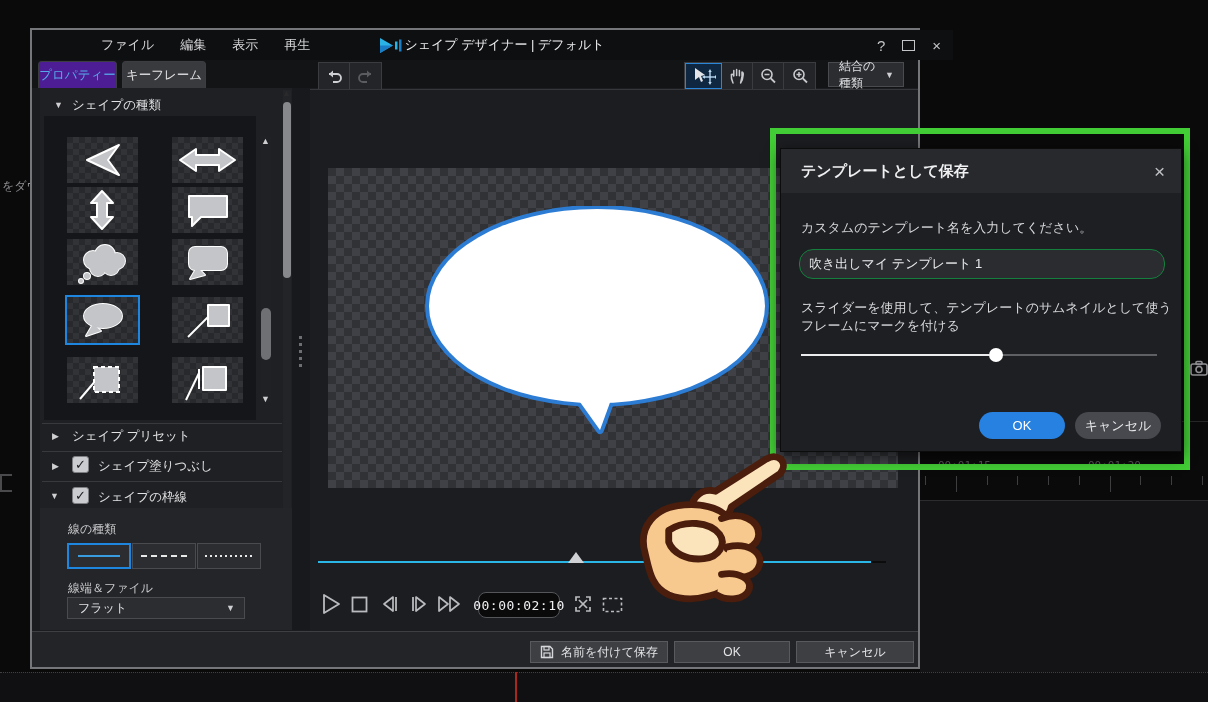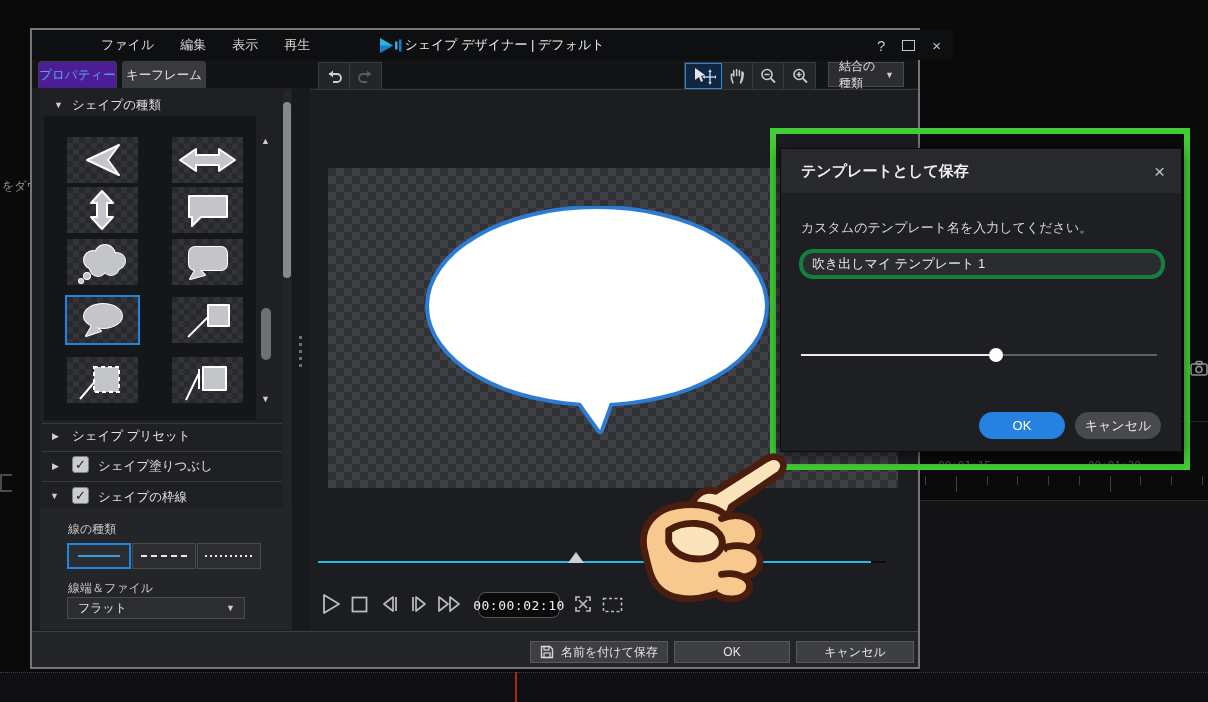--- a/index.html
+++ b/index.html
@@ -108,21 +108,21 @@
 
   
   #green-frame{left:770px;top:128px;width:420px;height:342px;border:6px solid #42cc35;box-sizing:border-box;z-index:5;}
   #dialog{left:780px;top:148px;width:402px;height:304px;background:#1d1f23;border:1px solid #0c0c0d;box-sizing:border-box;
           box-shadow:0 4px 14px rgba(0,0,0,.6);z-index:6;}
   #dlg-titlebar{position:absolute;left:0;top:0;right:0;height:44px;background:#27292d;display:flex;align-items:center;
                 justify-content:space-between;padding:0 16px 0 20px;box-sizing:border-box;}
   #dlg-title{font-size:15px;font-weight:bold;color:#f0f0f2;}
   #dlg-close{font-size:19px;color:#bfc0c4;line-height:1;}
   .dlg-text{position:absolute;font-size:13px;color:#d9d9db;line-height:18px;}
-  #dlg-input{position:absolute;left:18px;top:100px;width:366px;height:30px;background:#2a2c30;border:4px solid #15803d;
+  #dlg-input{position:absolute;left:18px;top:100px;width:366px;height:30px;background:#2a2c30;border:1px solid #15803d;
              border-radius:14px;box-sizing:border-box;color:#eaeaec;font-size:13px;padding:0 9px;
              font-family:"Liberation Sans","DejaVu Sans",sans-serif;outline:none;}
   .dlg-slider-track{position:absolute;left:20px;top:205px;width:356px;height:2px;background:#5f6064;}
   .dlg-slider-fill{position:absolute;left:20px;top:205px;height:2px;background:#ececee;}
   .dlg-slider-thumb{position:absolute;top:199px;width:14px;height:14px;border-radius:50%;background:#ffffff;margin-left:-7px;}
   .dlg-btn{position:absolute;top:263px;width:86px;height:27px;border-radius:14px;display:flex;align-items:center;
            justify-content:center;font-size:13px;}
   .dlg-ok{left:198px;background:#2781e0;color:#ffffff;}
   .dlg-cancel{left:294px;background:#47494e;color:#e8e8ea;}
 
@@ -469,20 +469,21 @@
   <div class="fbtn" style="left:796px;width:118px;">キャンセル</div>
 
   <div class="abs" id="green-frame"></div>
   <div class="abs" id="dialog">
     <div id="dlg-titlebar">
       <span id="dlg-title">テンプレートとして保存</span>
       <span id="dlg-close">×</span>
     </div>
     <div class="dlg-text" style="left:20px;top:70px;">カスタムのテンプレート名を入力してください。</div>
     <input id="dlg-input" type="text" value="吹き出しマイ テンプレート 1" style="">
+    <div class="dlg-text" style="left:20px;top:150px;width:372px;">スライダーを使用して、テンプレートのサムネイルとして使うフレームにマークを付ける</div>
     <div class="dlg-slider-track"></div>
     <div class="dlg-slider-fill" style="width: 47%;"></div>
     <div class="dlg-slider-thumb" style="left: 20px; margin-left: 47%;"></div>
     <div class="dlg-btn dlg-ok">OK</div>
     <div class="dlg-btn dlg-cancel">キャンセル</div>
   </div>
 
   <svg class="abs" id="hand" viewBox="0 0 180 175">
     <g stroke="#4a1d0c" stroke-width="7" stroke-linejoin="round" stroke-linecap="round">
       <path fill="#fbe3bb" d="M84,84 C76,66 90,52 106,56 L158,23 C170,16 181,27 172,38 L122,72 C118,90 94,100 84,84 Z"></path>

